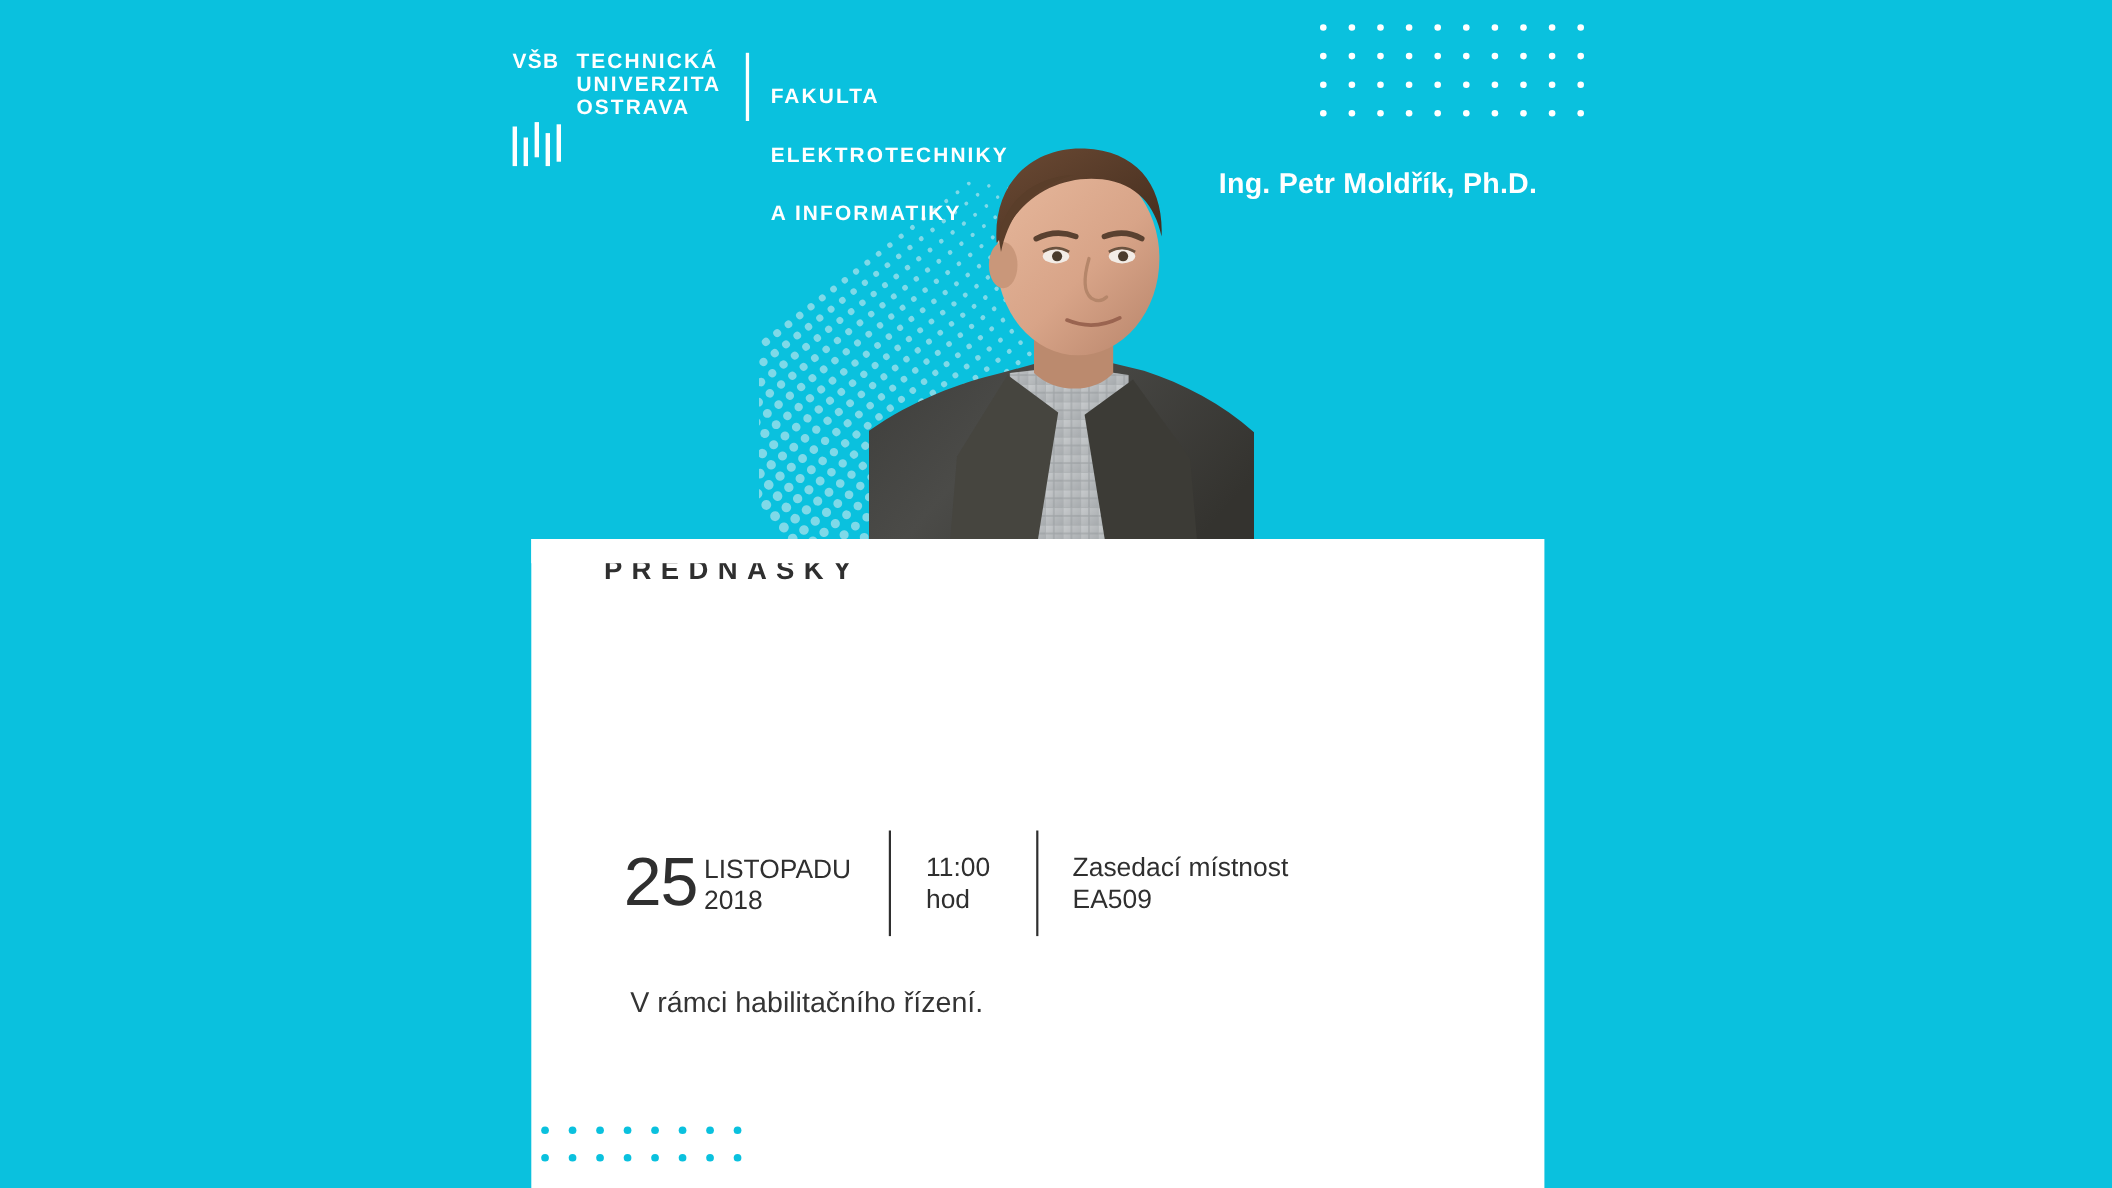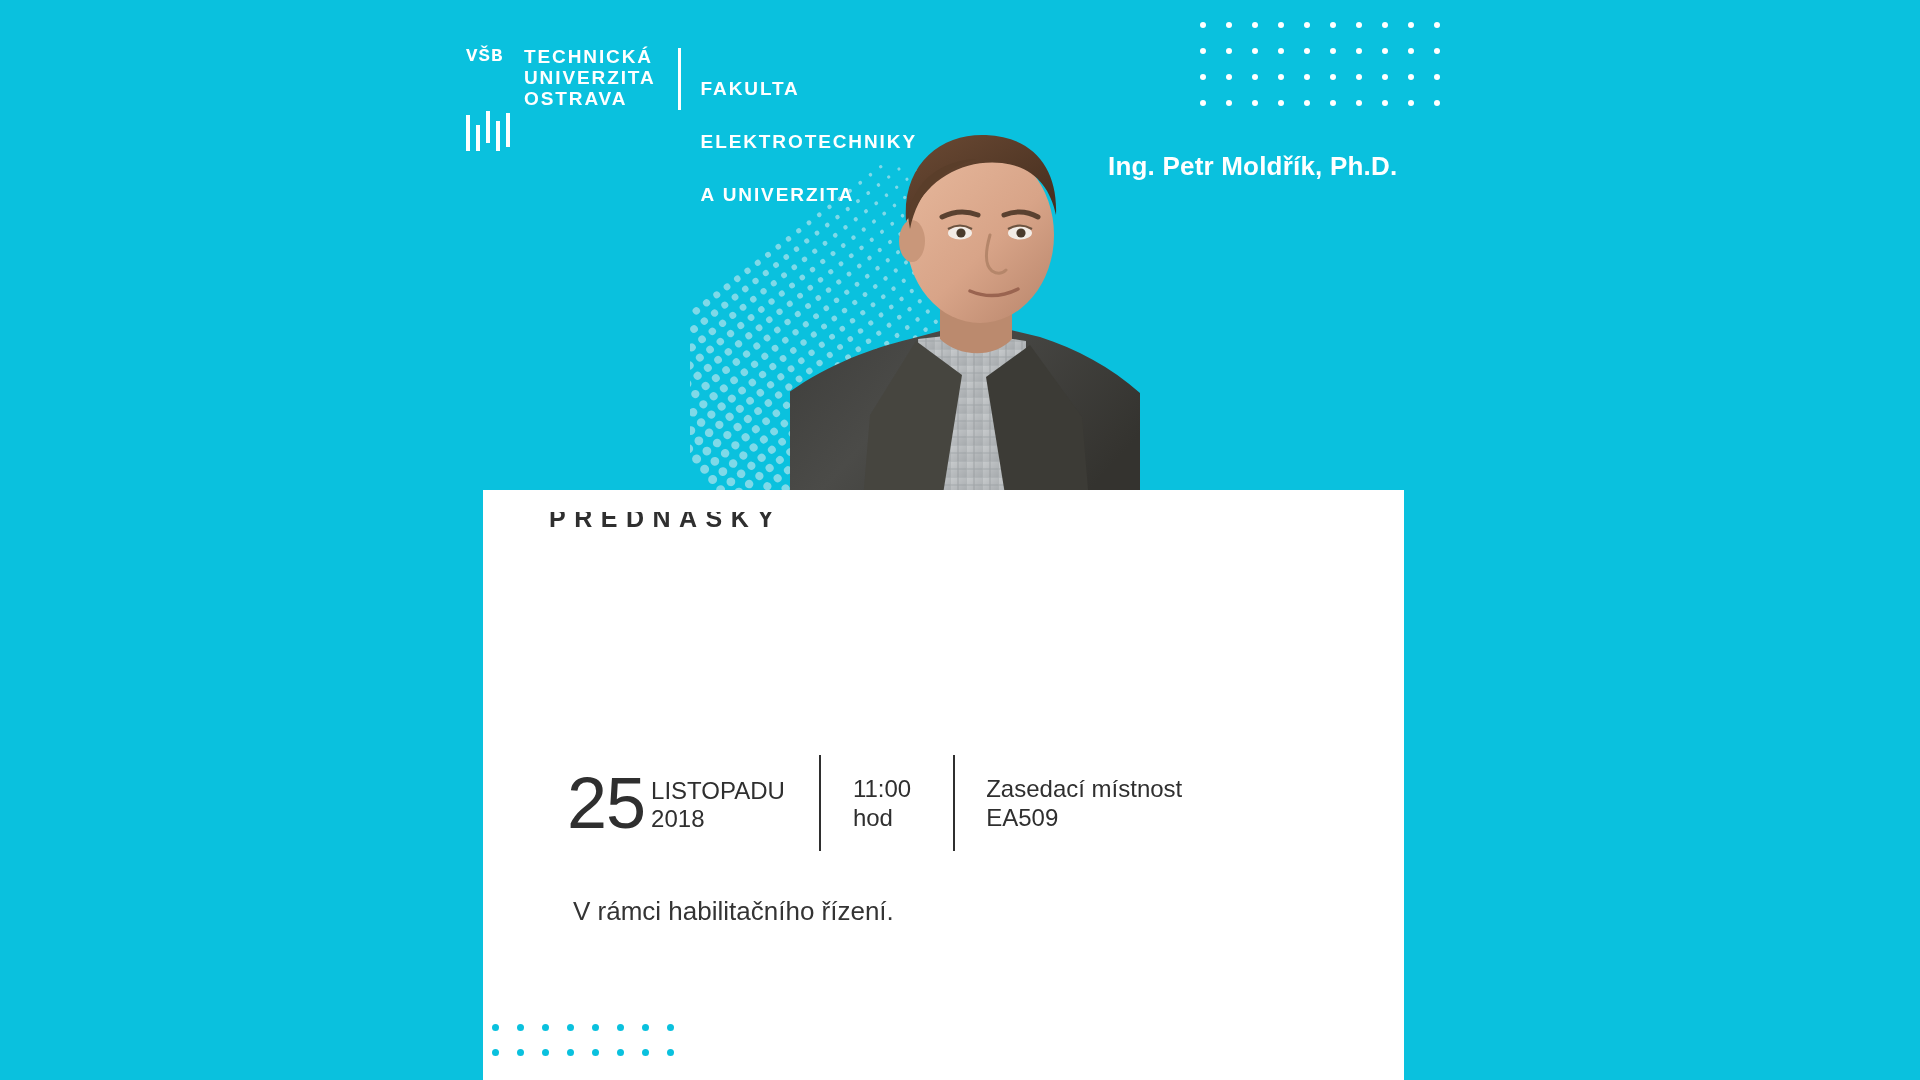--- a/index.html
+++ b/index.html
@@ -40,21 +40,20 @@
     align-items: flex-start;
   }
   .logo-vsb {
     color: #ffffff;
     font-weight: 700;
     font-size: 19px;
     letter-spacing: 1.1px;
     line-height: 21px;
     white-space: nowrap;
     width: 58px;
-    font-family: Liberation Mono, monospace;
   }
   .logo-words {
     display: flex;
     flex-direction: column;
   }
   .logo-words span {
     color: #ffffff;
     font-weight: 700;
     font-size: 19px;
     letter-spacing: 1.9px;
@@ -212,21 +211,21 @@
     display: flex;
     align-items: stretch;
     height: 96px;
   }
   .meta-date {
     display: flex;
     align-items: center;
     padding-right: 34px;
   }
   .meta-day {
-    font-size: 72px;
+    font-size: 62px;
     font-weight: 400;
     color: #2f2f2f;
     line-height: 62px;
     letter-spacing: -1px;
   }
   .meta-monthyear {
     display: flex;
     flex-direction: column;
     margin-left: 6px;
     padding-top: 4px;
@@ -946,21 +945,21 @@
         <i style="left:30px; top:10px; height:30px;"></i>
         <i style="left:40px; top:2px;  height:34px;"></i>
       </div>
     </div>
 
     <div class="logo-divider"></div>
 
     <div class="logo-right">
       <span>FAKULTA</span>
       <span>ELEKTROTECHNIKY</span>
-      <span>A UNIVERZITA</span>
+      <span>A INFORMATIKY</span>
     </div>
   </div>
 
   <div class="card-notch"></div>
   <div class="card">
     <div class="card-inner">
 
       <div class="kicker">PŘEDNÁŠKY</div>
 
 

